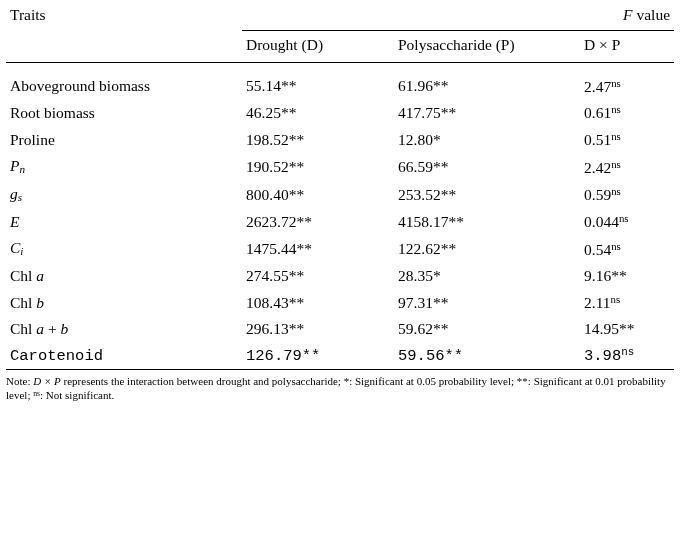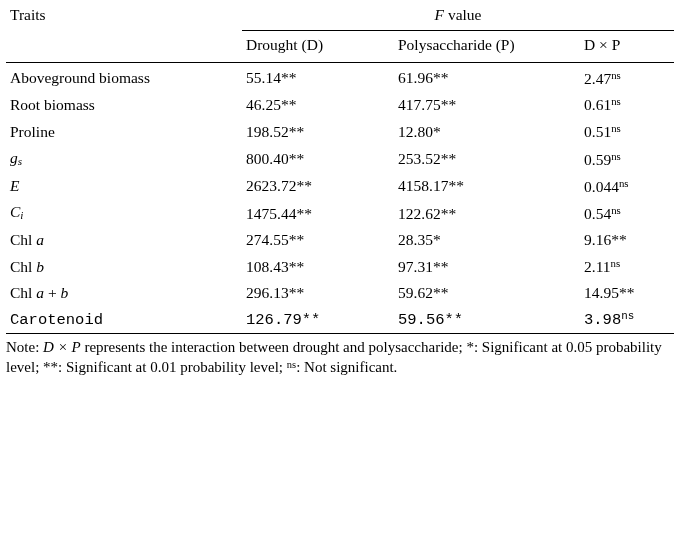--- a/index.html
+++ b/index.html
@@ -44,42 +44,42 @@
     text-align: left;
     vertical-align: bottom;
     font-weight: normal;
     line-height: 1.18;
   }
   .hdr-row-1 th {
     padding-top: 6px;
     padding-bottom: 6px;
   }
   .hdr-fvalue {
-    text-align: center;
+    text-align: right;
     border-bottom: 1.1px solid #000;
   }
   .hdr-traits {
     vertical-align: top;
     padding-top: 6px;
   }
   .hdr-row-2 th {
     padding-top: 5px;
     padding-bottom: 7px;
   }
   .body-row td {
     padding-top: 4px;
     padding-bottom: 4px;
     font-size: 15.5px;
   }
   .body-row:first-of-type td {
-    padding-top: 6px;
+    padding-top: 14px;
     margin-left: 44px;
   }
   .note {
-    font-size: 15px;
+    font-size: 11px;
     line-height: 1.32;
     padding-top: 4px;
     width: 668px;
   }
   i { font-style: italic; }
   sub { font-size: 72%; vertical-align: -0.22em; }
   sup { font-size: 70%; vertical-align: 0.42em; }
   .trait-cell { white-space: nowrap; }
   .val-cell { white-space: nowrap; }
 </style>
@@ -119,20 +119,26 @@
           <td class="val-cell">417.75**</td>
           <td class="val-cell"><span>0.61</span><sup>ns</sup></td>
         </tr>
         <tr class="body-row">
           <td class="trait-cell">Proline</td>
           <td class="val-cell">198.52**</td>
           <td class="val-cell">12.80*</td>
           <td class="val-cell"><span>0.51</span><sup>ns</sup></td>
         </tr>
         <tr class="body-row">
+          <td class="trait-cell"><i>P</i><sub><i>n</i></sub></td>
+          <td class="val-cell">190.52**</td>
+          <td class="val-cell">66.59**</td>
+          <td class="val-cell"><span>2.42</span><sup>ns</sup></td>
+        </tr>
+        <tr class="body-row">
           <td class="trait-cell"><i>g</i><sub><i>s</i></sub></td>
           <td class="val-cell">800.40**</td>
           <td class="val-cell">253.52**</td>
           <td class="val-cell"><span>0.59</span><sup>ns</sup></td>
         </tr>
         <tr class="body-row">
           <td class="trait-cell"><i>E</i></td>
           <td class="val-cell">2623.72**</td>
           <td class="val-cell">4158.17**</td>
           <td class="val-cell"><span>0.044</span><sup>ns</sup></td>

